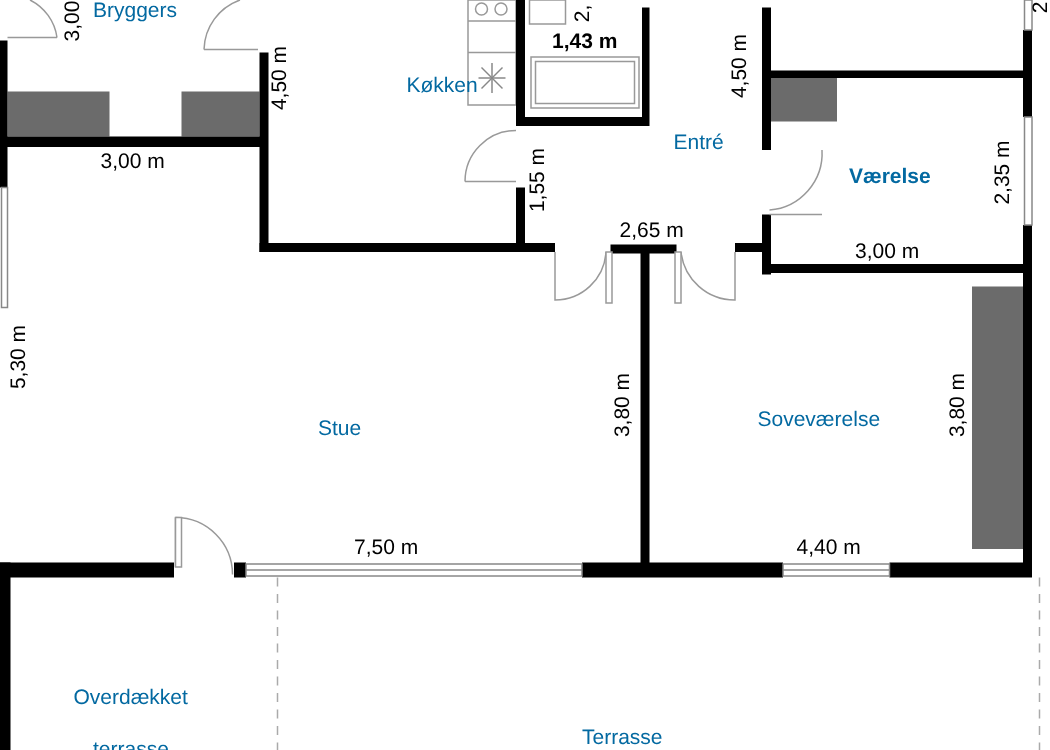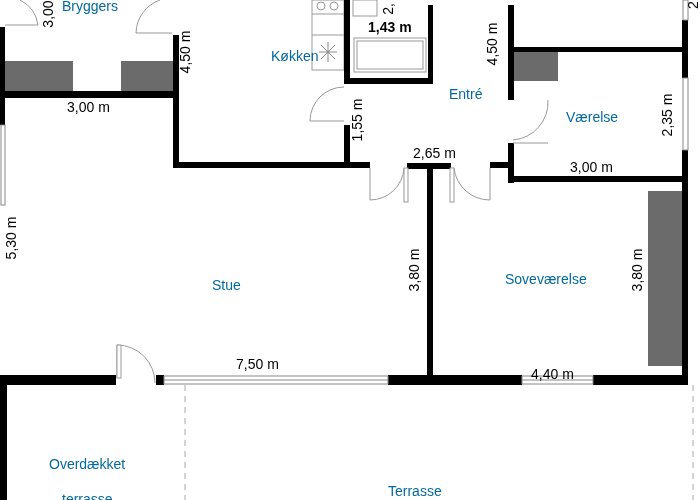--- a/index.html
+++ b/index.html
@@ -103,33 +103,33 @@
 
   <g stroke="#aaa" stroke-width="1" stroke-dasharray="6,5">
     <line x1="185" y1="385" x2="185" y2="500"></line>
     <line x1="693" y1="385" x2="693" y2="500"></line>
   </g>
 </svg>
 
 <div class="lbl" style="left:62px; top:-1px;">Bryggers</div>
 <div class="lbl" style="left:227px; top:49px;margin-left:44px;">Køkken</div>
 <div class="lbl" style="left:449px; top:39px;margin-top:48px;">Entré</div>
-<div class="lbl" style="left:566px; top:110px;">Værelse</div>
+<div class="lbl" style="left:566px; top:110px;font-weight:bold;">Værelse</div>
 <div class="lbl" style="left:212px; top:278px;">Stue</div>
 <div class="lbl" style="left:505px; top:272px;">Soveværelse</div>
 <div class="lbl" style="left:49px; top:457px;">Overdækket</div>
 <div class="lbl" style="left:62px; top:492px;">terrasse</div>
 <div class="lbl" style="left:388px; top:484px;">Terrasse</div>
 
 <div class="dim" style="left:67px; top:100px;">3,00 m</div>
 <div class="dim" style="left:368px; top:20px;font-weight:bold;">1,43 m</div>
 <div class="dim" style="left:413px; top:146px;">2,65 m</div>
 <div class="dim" style="left:570px; top:160px;">3,00 m</div>
 <div class="dim" style="left:204px; top:357px;margin-left:32px;">7,50 m</div>
-<div class="dim" style="left:531px; top:367px;">4,40 m</div>
+<div class="dim" style="left:531px; top:357px;">4,40 m</div>
 
 <div class="dim vert" style="left:34px; top:7px;">3,00</div>
 <div class="dim vert" style="left:164px; top:45px;">4,50 m</div>
 <div class="dim vert" style="left:382px; top:2px;">2,</div>
 <div class="dim vert" style="left:471px; top:37px;">4,50 m</div>
 <div class="dim vert" style="left:336px; top:113px;">1,55 m</div>
 <div class="dim vert" style="left:689px; top:-2px;">2</div>
 <div class="dim vert" style="left:646px; top:108px;">2,35 m</div>
 <div class="dim vert" style="left:-10px; top:231px;">5,30 m</div>
 <div class="dim vert" style="left:393px; top:263px;">3,80 m</div>

